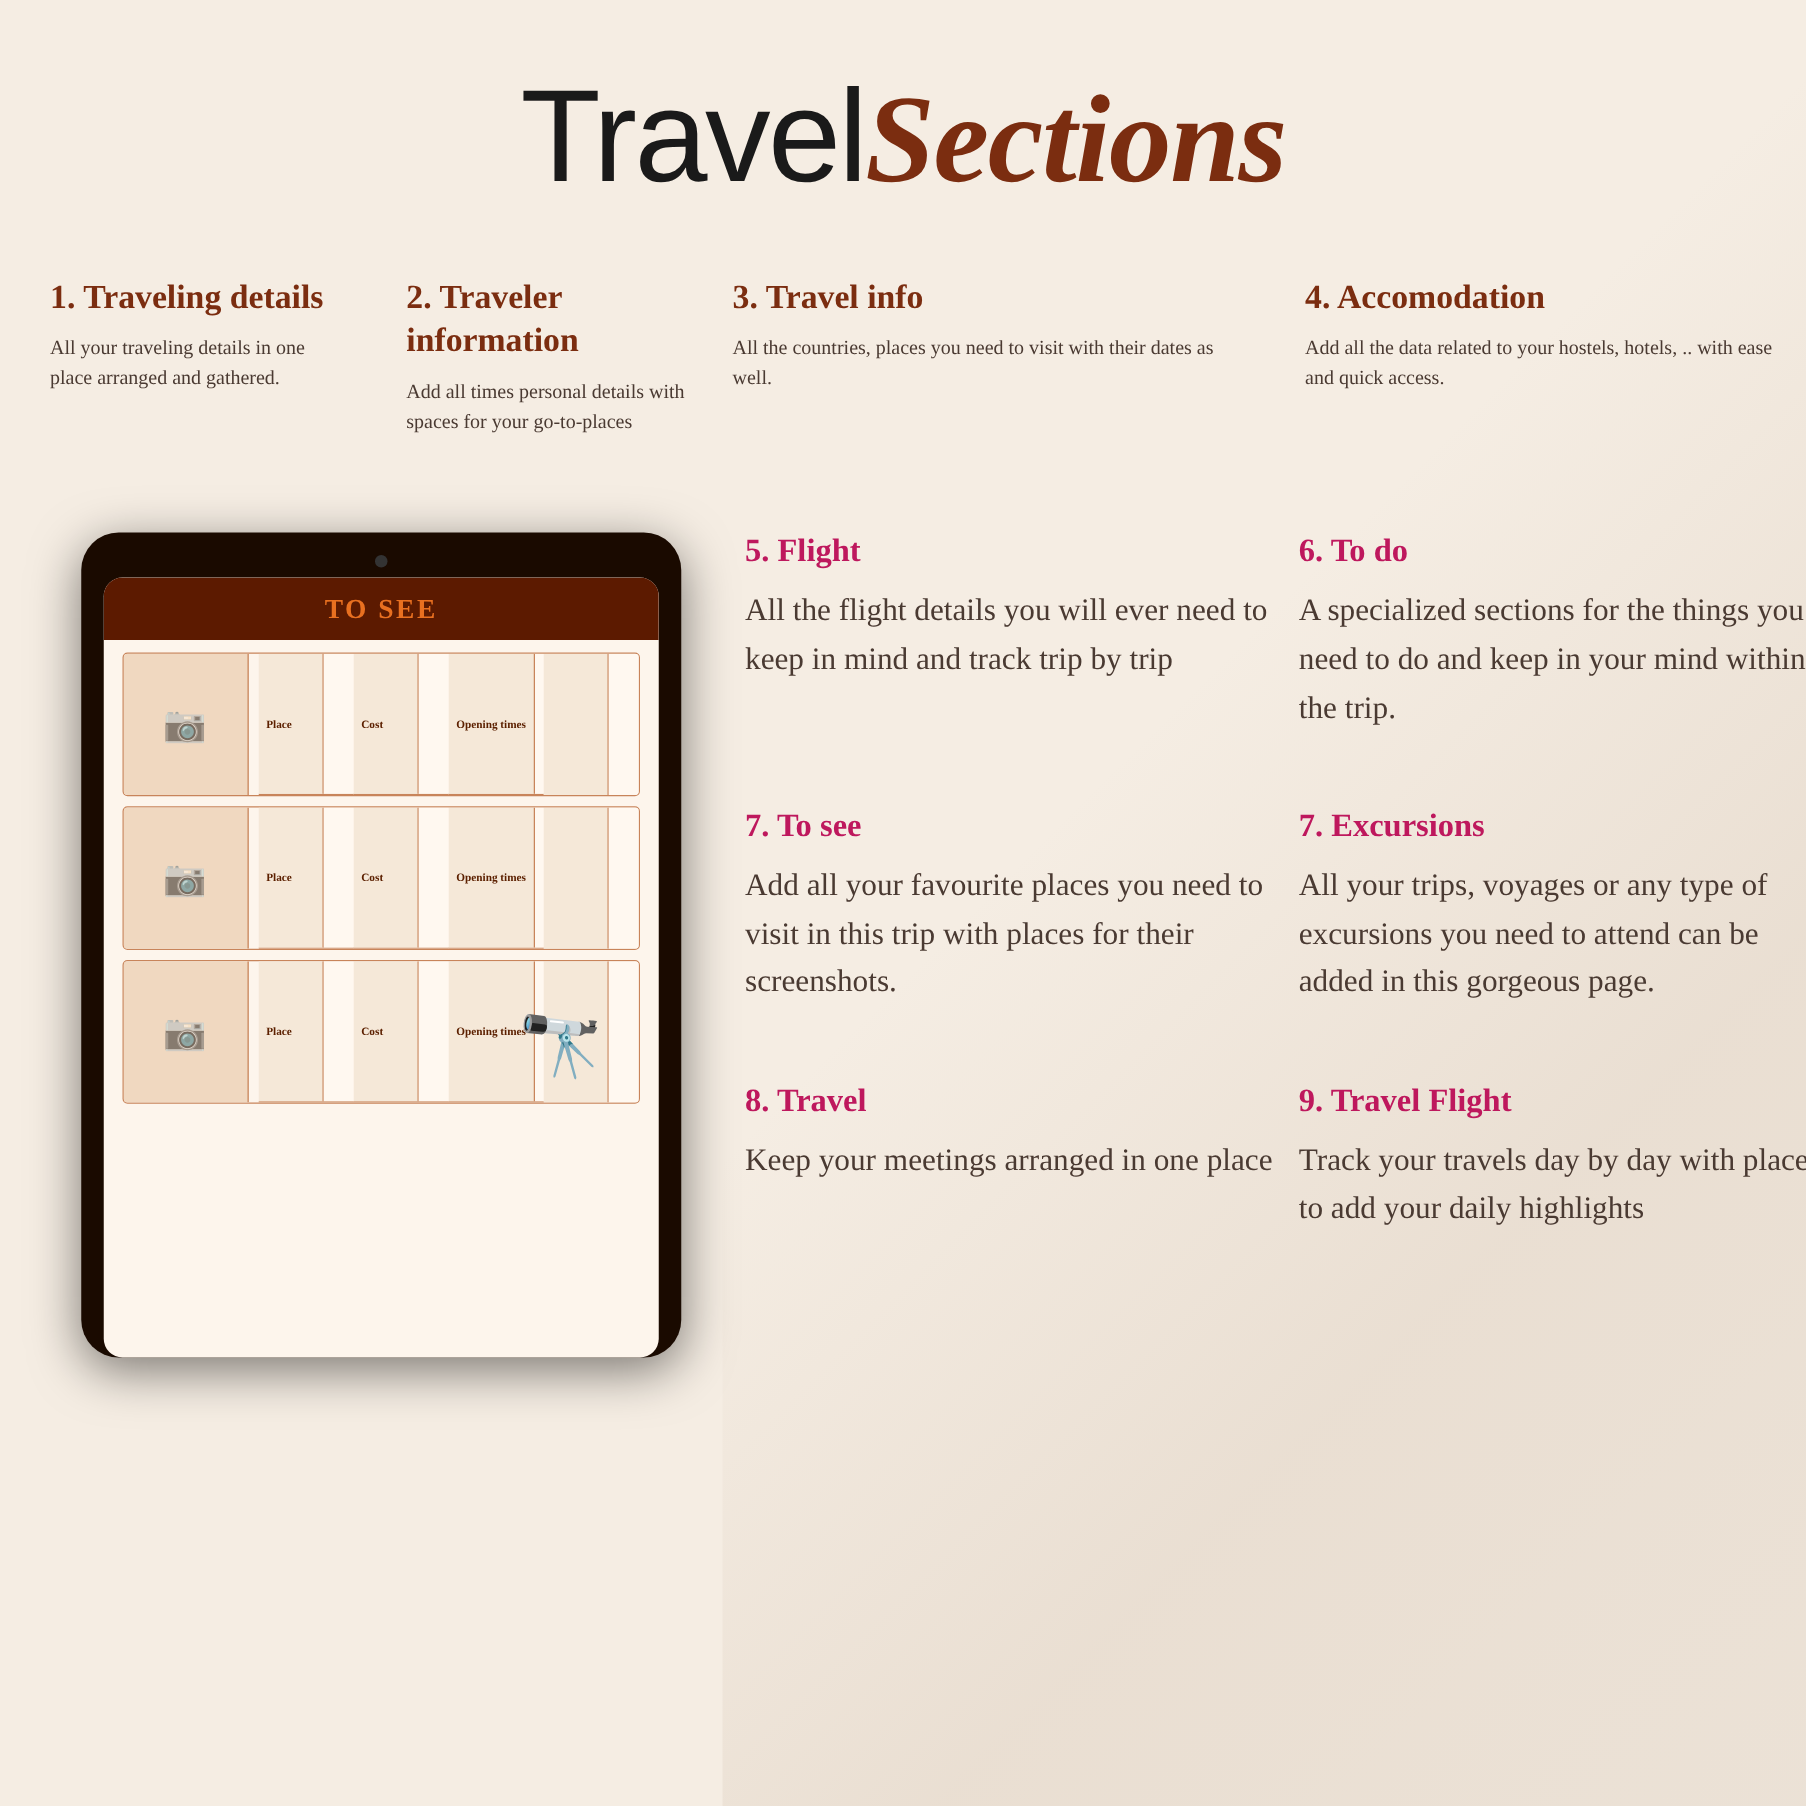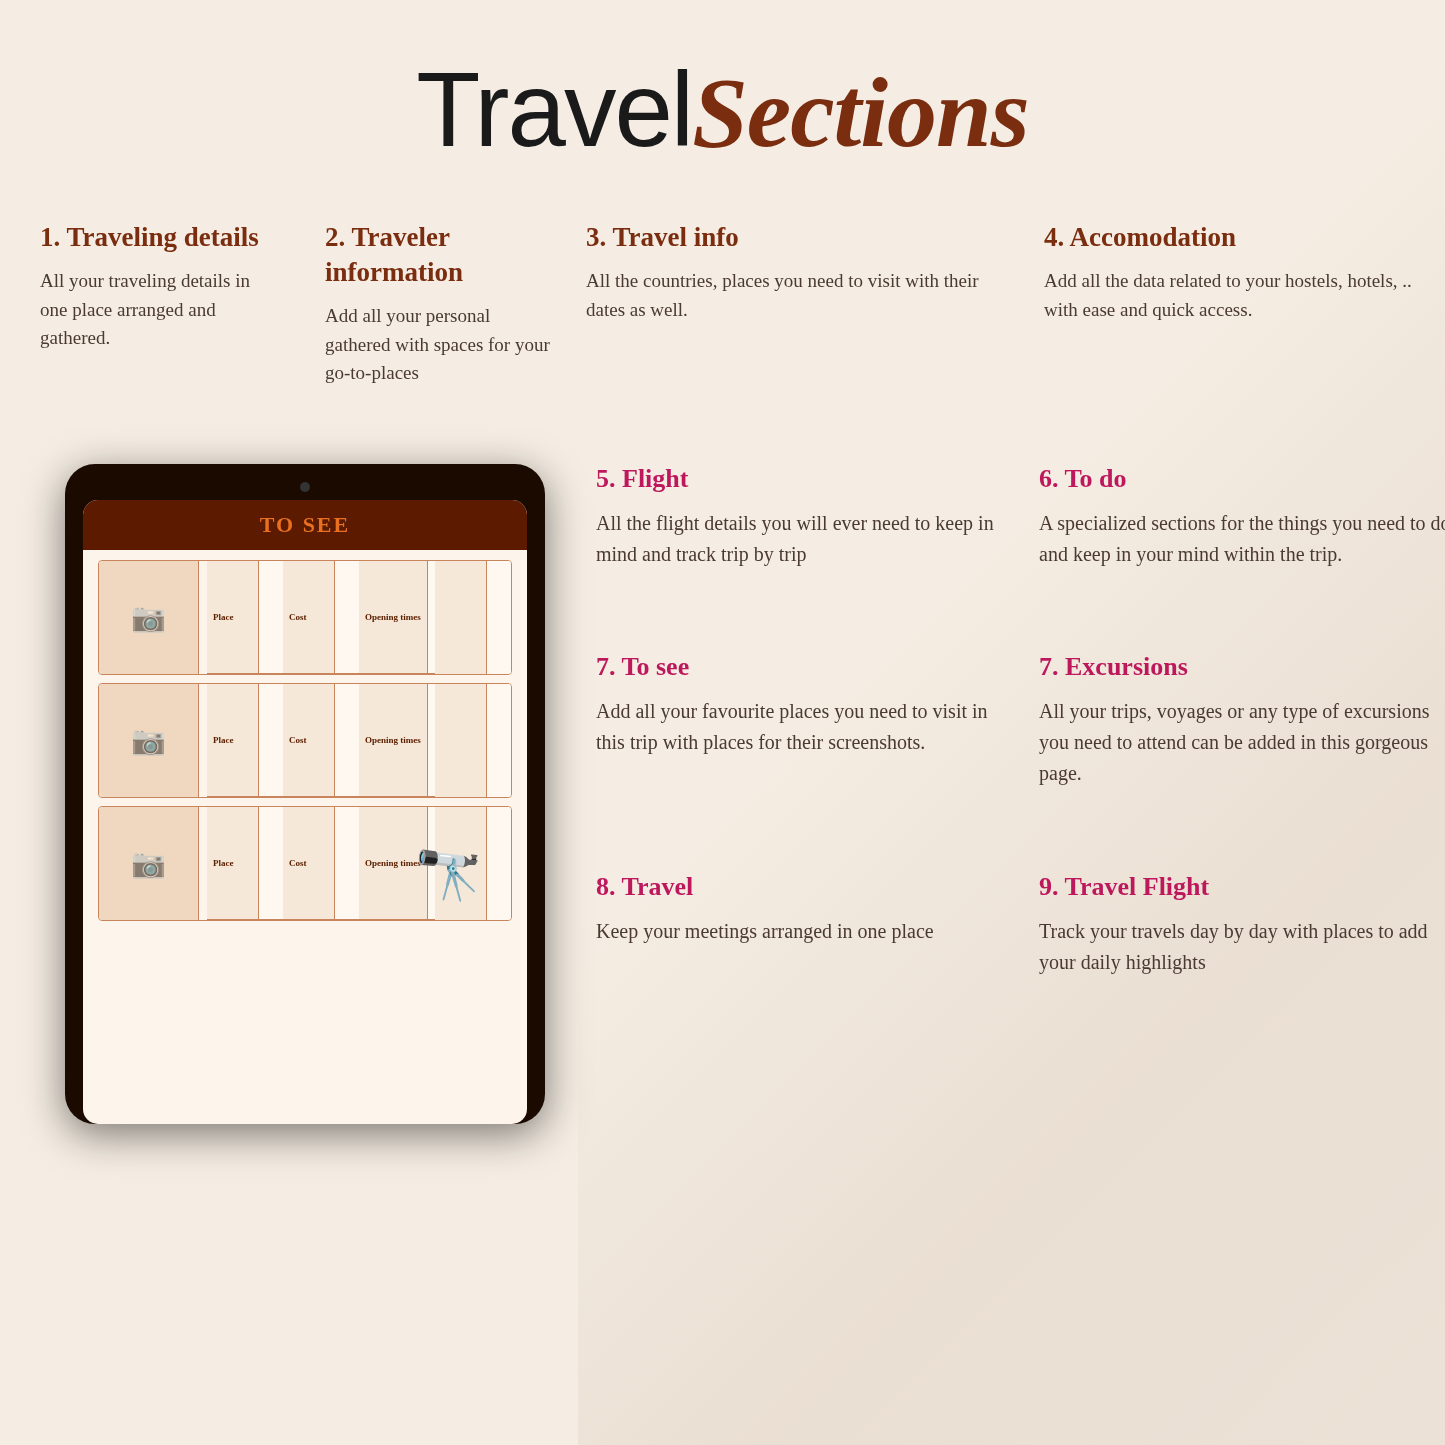--- a/index.html
+++ b/index.html
@@ -64,21 +64,21 @@
 
     .section-title {
       font-size: 27px;
       font-weight: bold;
       color: #7b2d10;
       margin-bottom: 12px;
       line-height: 1.3;
     }
 
     .section-desc {
-      font-size: 19px;
+      font-size: 16px;
       color: #4a3a32;
       line-height: 1.5;
     }
 
     
     .page-layout {
       display: grid;
       grid-template-columns: 530px 430px 430px;
       grid-template-rows: auto 380px auto auto auto;
       column-gap: 10px;
@@ -237,21 +237,21 @@
     }
 
     .rsec-title {
       font-size: 26px;
       font-weight: bold;
       color: #be185d;
       margin-bottom: 14px;
     }
 
     .rsec-desc {
-      font-size: 20px;
+      font-size: 25px;
       color: #4a3a32;
       line-height: 1.55;
     }
 
     
     .binoculars {
       position: absolute;
       bottom: 15px;
       right: 25px;
       font-size: 55px;
@@ -275,21 +275,21 @@
       <div class="section-item">
         <div class="section-title">
           <span>1.</span> <span>Traveling details</span>
         </div>
         <div class="section-desc">All your traveling details in one place arranged and gathered.</div>
       </div>
       <div class="section-item col2">
         <div class="section-title">
           <span>2.</span> <span>Traveler information</span>
         </div>
-        <div class="section-desc">Add all your personal gathered with spaces for your go-to-places</div>
+        <div class="section-desc">Add all times personal details with spaces for your go-to-places</div>
       </div>
     </div>
 
     <div class="row1-right">
       <div class="section-item">
         <div class="section-title">
           <span>3.</span> <span>Travel info</span>
         </div>
         <div class="section-desc">All the countries, places you need to visit with their dates as well.</div>
       </div>

